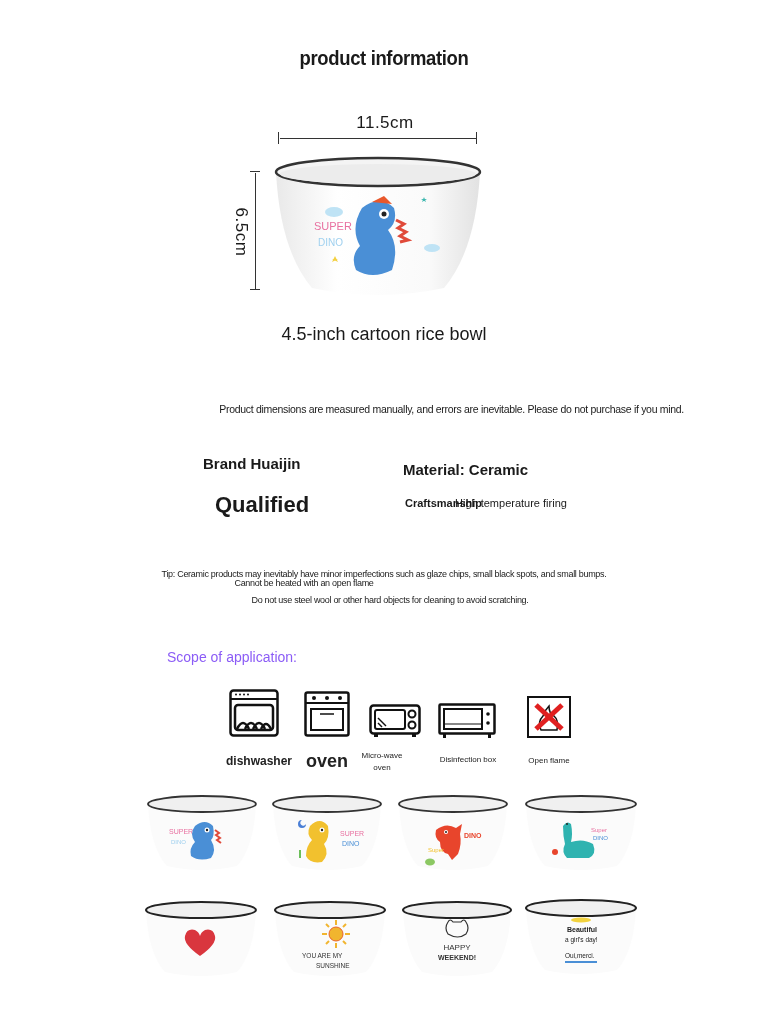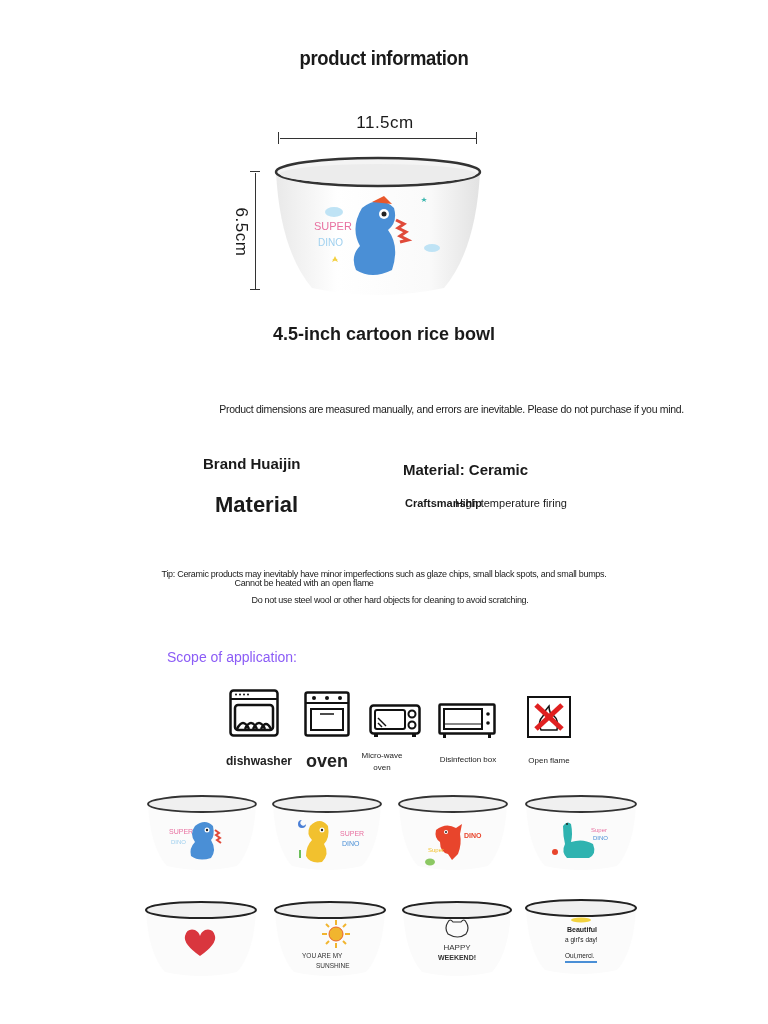--- a/index.html
+++ b/index.html
@@ -12,21 +12,21 @@
     .dim-h-label { left: 340px; top: 113px; width: 90px; text-align: center; font-size: 17px; letter-spacing: 0.5px; }
     .dim-h-line { left: 280px; top: 138px; width: 196px; height: 1px; background: #333; }
     .tick-h-l { left: 278px; top: 132px; width: 1px; height: 12px; background: #333; }
     .tick-h-r { left: 476px; top: 132px; width: 1px; height: 12px; background: #333; }
 
     .dim-v-line { left: 255px; top: 173px; width: 1px; height: 116px; background: #333; }
     .tick-v-t { left: 250px; top: 171px; width: 10px; height: 1px; background: #333; }
     .tick-v-b { left: 250px; top: 289px; width: 10px; height: 1px; background: #333; }
     .dim-v-label { left: 196px; top: 222px; width: 90px; text-align: center; font-size: 17px; transform: rotate(90deg); letter-spacing: 0.5px; }
 
-    .subtitle { left: 0; width: 768px; top: 324px; text-align: center; font-size: 18px; font-weight: bold; }
+    .subtitle { left: 0; width: 768px; top: 324px; text-align: center; font-size: 18px; font-weight: normal; }
     .disclaimer { left: 0; width: 684px; top: 403px; text-align: right; font-size: 10.5px; letter-spacing: -0.3px; }
 
     .spec { font-weight: bold; }
     .brand { left: 203px; top: 455px; font-size: 15px; }
     .qual { left: 215px; top: 492px; font-size: 22px; }
     .material { left: 403px; top: 461px; font-size: 15px; }
     .craft { left: 405px; top: 497px; font-size: 11px; font-weight: bold; }
     .craft-val { left: 455px; top: 497px; font-size: 11px; }
 
     .tip { left: 0; width: 768px; text-align: center; font-size: 9px; letter-spacing: -0.3px; }
@@ -80,21 +80,21 @@
     <path d="M150 52 l2 -5 2 5 -5 -3 6 0 Z" fill="#3fb8b0"></path>
     <ellipse cx="62" cy="62" rx="9" ry="5" fill="#bfe3f5"></ellipse>
     <ellipse cx="160" cy="98" rx="8" ry="4" fill="#bfe3f5"></ellipse>
   </svg>
 </div>
 
 <div class="abs subtitle">4.5-inch cartoon rice bowl</div>
 <div class="abs disclaimer">Product dimensions are measured manually, and errors are inevitable. Please do not purchase if you mind.</div>
 
 <div class="abs spec brand">Brand Huaijin</div>
-<div class="abs spec qual">Material</div>
+<div class="abs spec qual">Qualified</div>
 <div class="abs spec material">Material: Ceramic</div>
 <div class="abs craft">Craftsmanship</div>
 <div class="abs craft-val">High temperature firing</div>
 
 <div class="abs tip tip1">Tip: Ceramic products may inevitably have minor imperfections such as glaze chips, small black spots, and small bumps.</div>
 <div class="abs tip tip2">Cannot be heated with an open flame</div>
 <div class="abs tip tip3">Do not use steel wool or other hard objects for cleaning to avoid scratching.</div>
 
 <div class="abs scope">Scope of application:</div>
 

